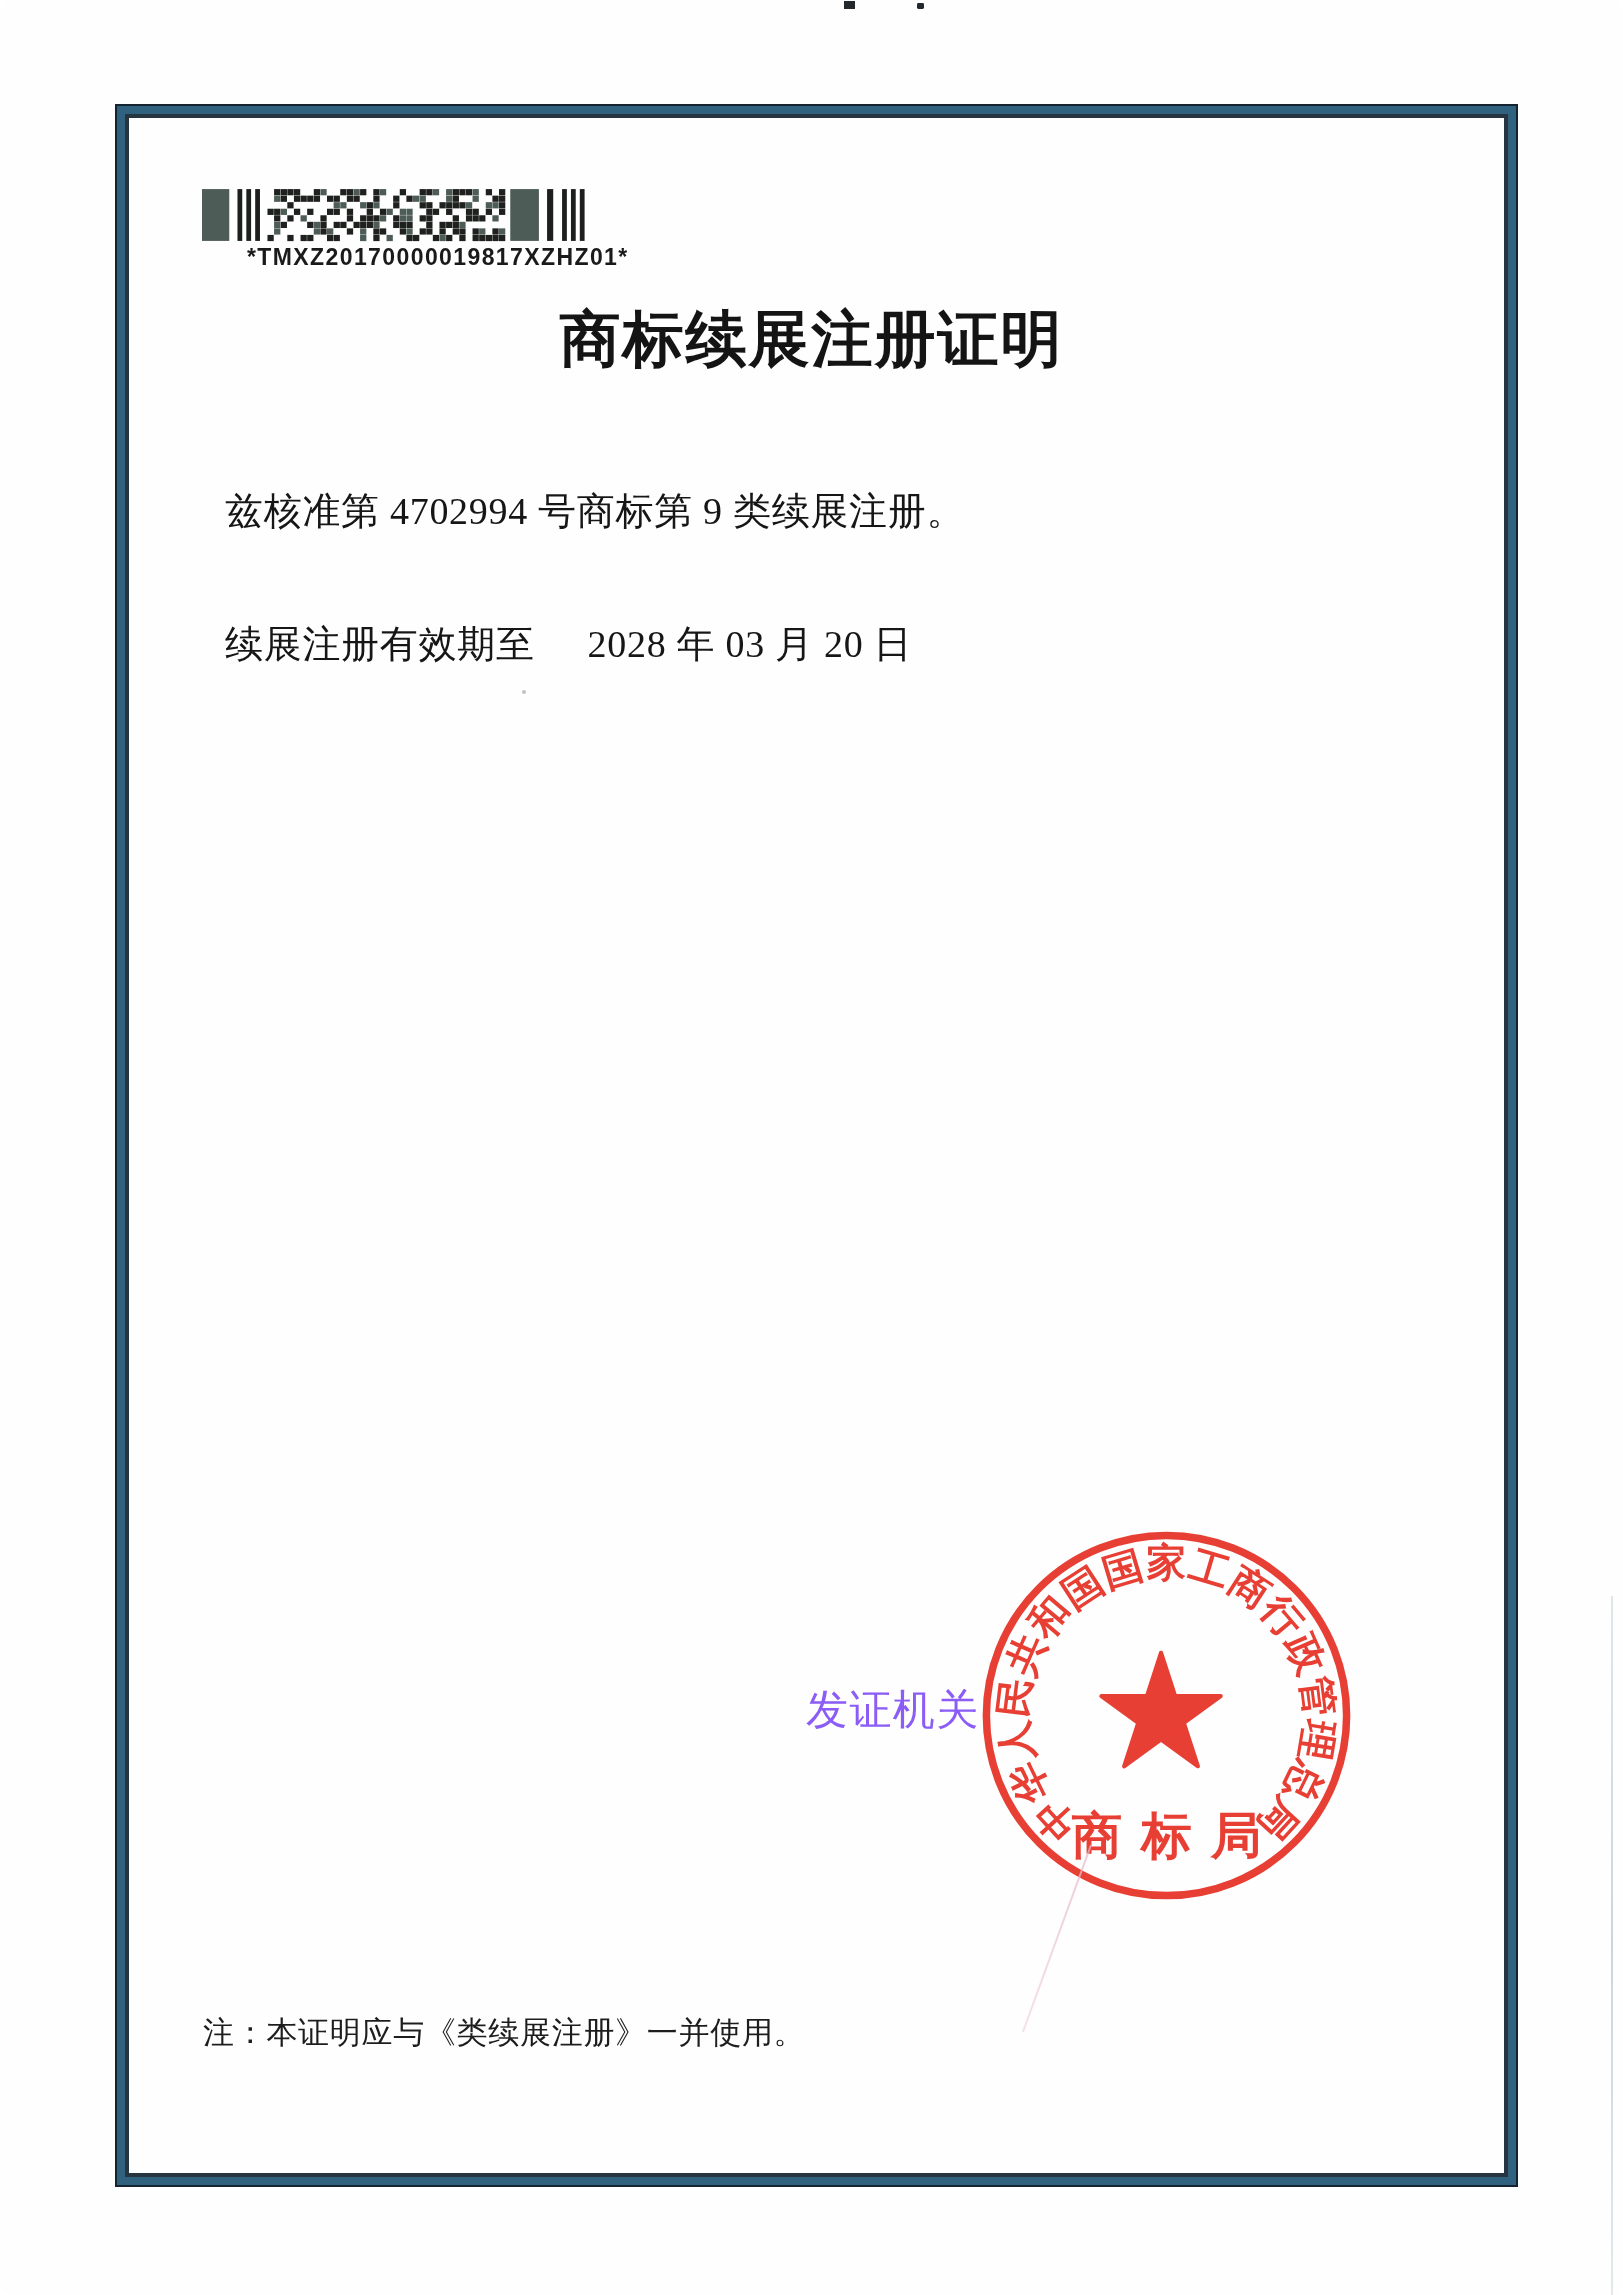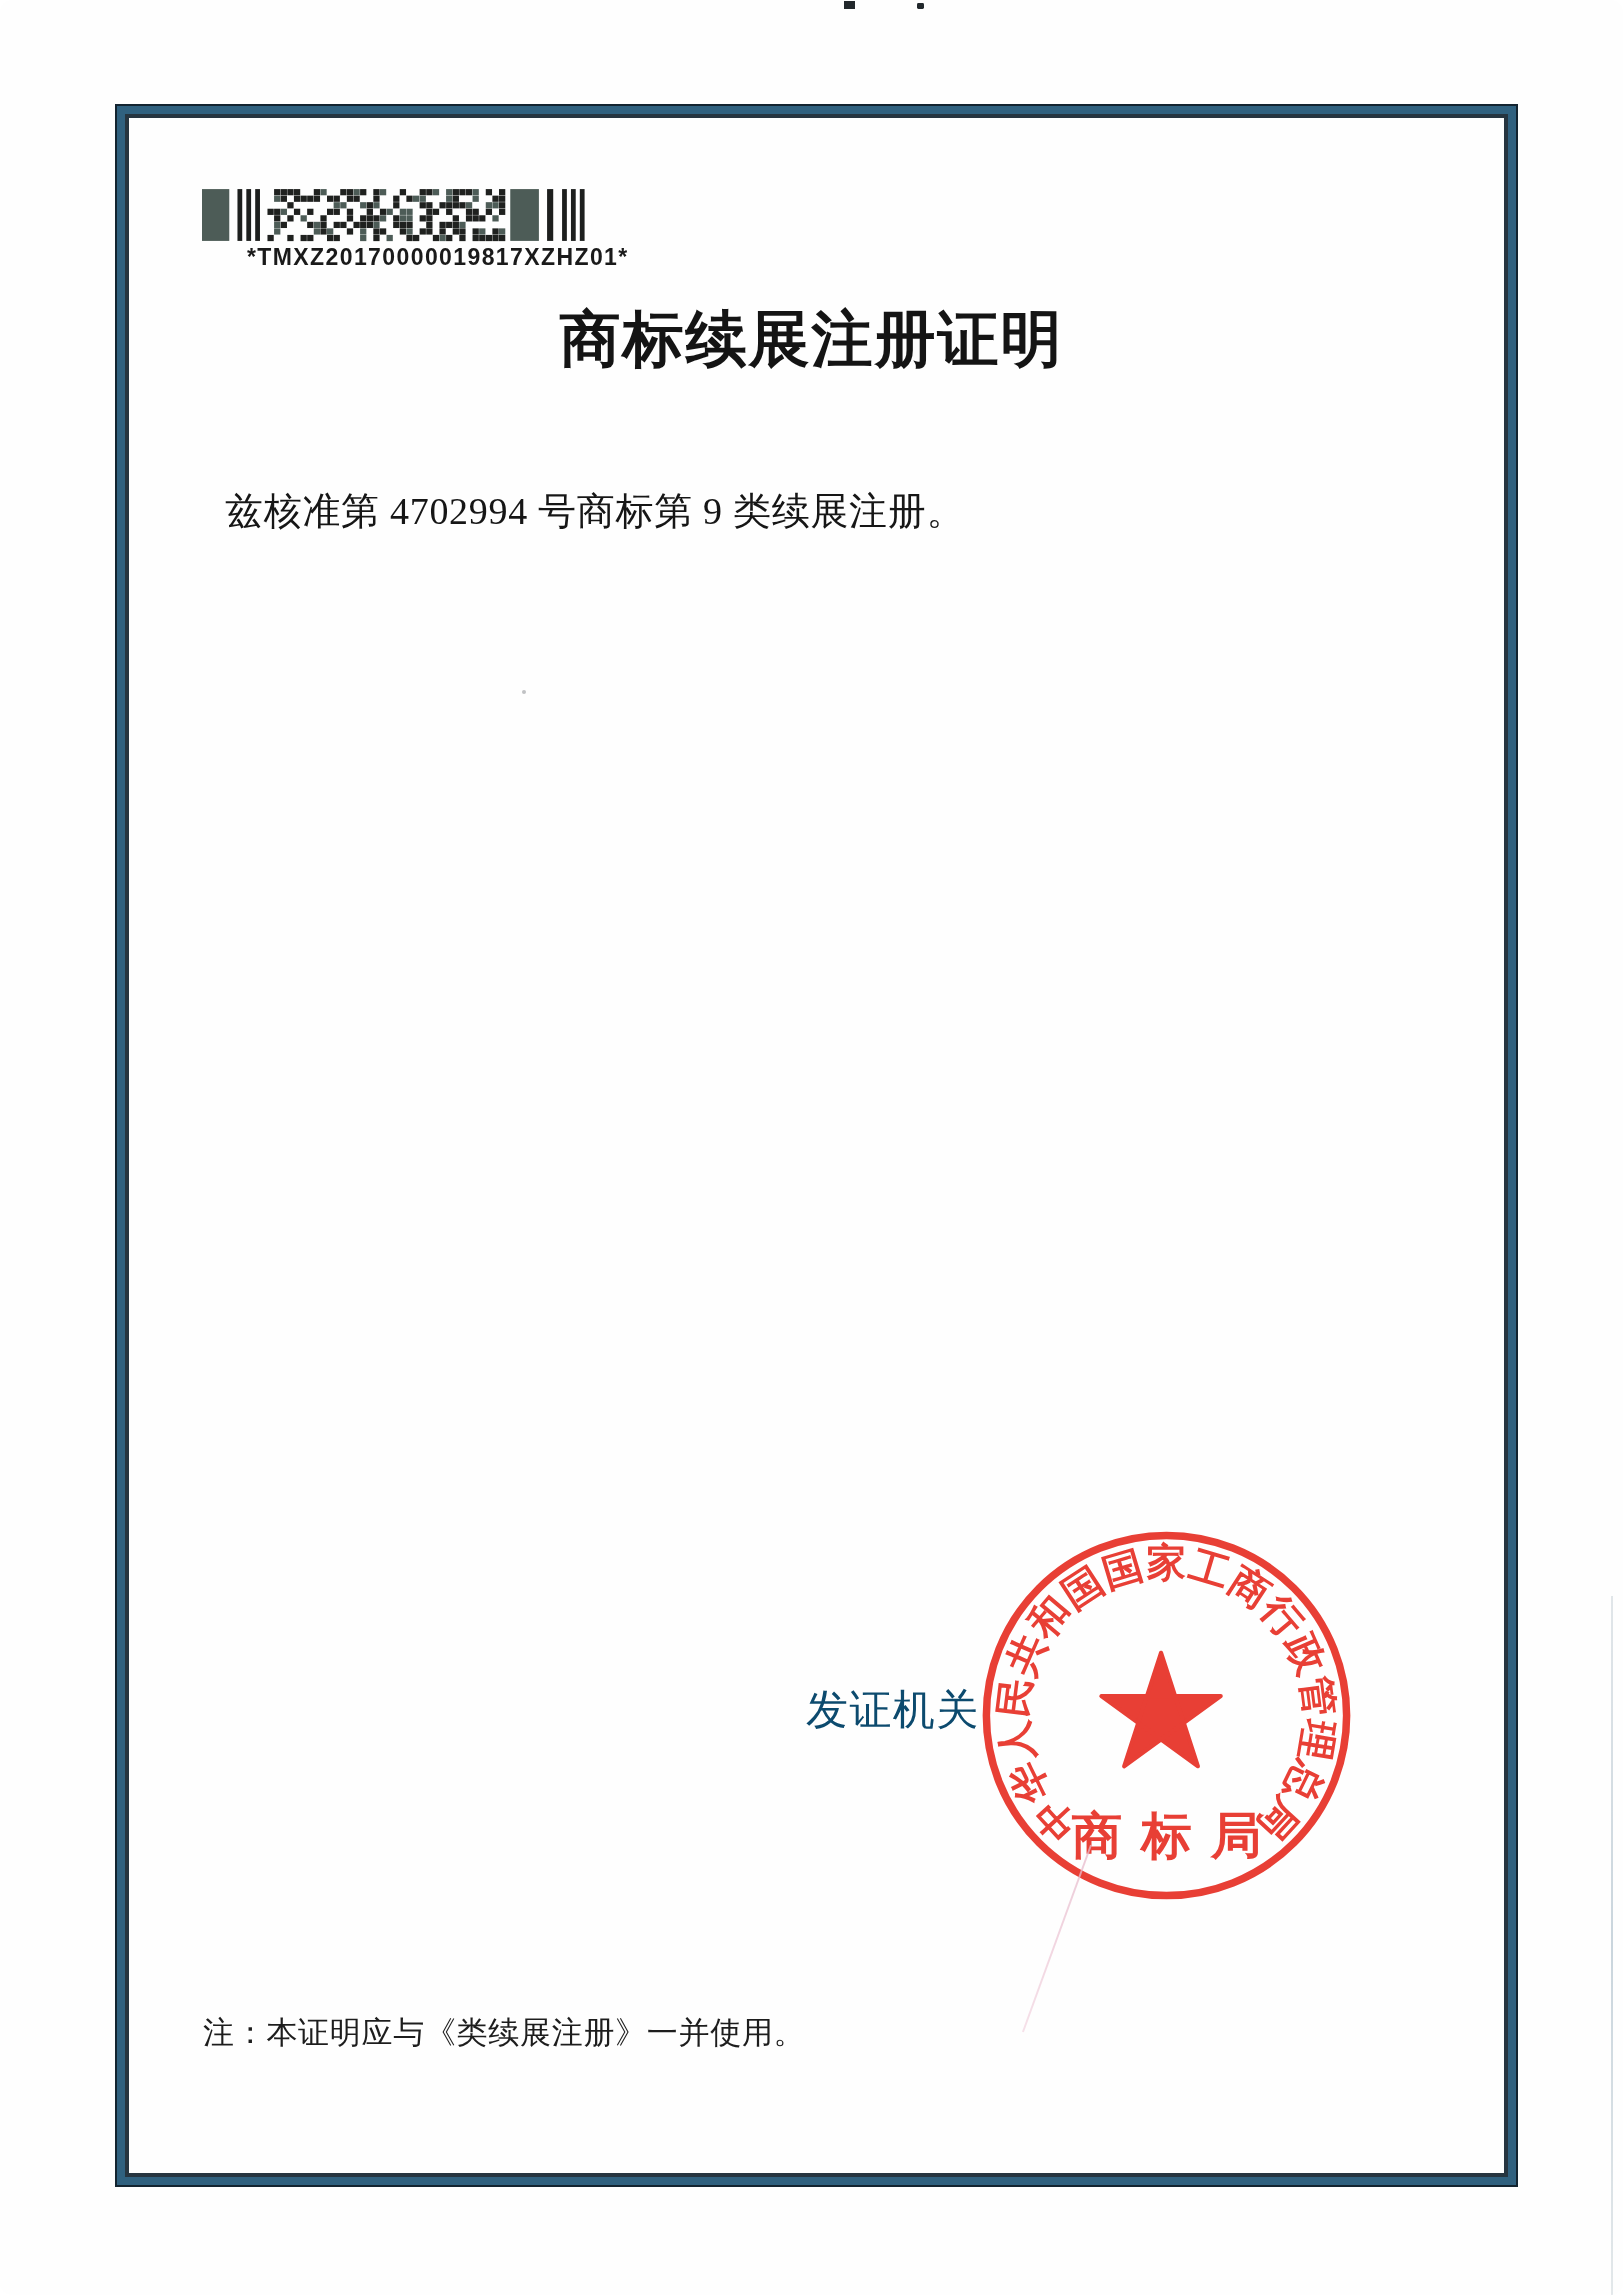--- a/index.html
+++ b/index.html
@@ -31,21 +31,21 @@
   .title{
     position:absolute;left:0;top:299px;width:1623px;text-align:center;
     font-size:61px;font-weight:600;letter-spacing:2px;color:#141414;
   }
 
   .body-line{position:absolute;font-size:38px;letter-spacing:0.7px;white-space:nowrap;color:#161616;}
   .line1{left:225px;top:486px;}
   .line2{left:225px;top:619px;}
   .line2 .value{margin-left:53px;}
 
-  .issuer{position:absolute;left:806px;top:1682px;font-size:42px;letter-spacing:1.4px;color:#0c4a6e;}
+  .issuer{position:absolute;left:806px;top:1682px;font-size:42px;letter-spacing:1.4px;color:#8b5cf6;}
 
   .note{position:absolute;left:203px;top:2012px;font-size:31px;letter-spacing:0.7px;color:#1d1d1d;}
 
   .seal{position:absolute;left:955px;top:1504px;width:423px;height:423px;
     mix-blend-mode:multiply;opacity:.95;}
 
   
   .speck{position:absolute;background:#22282c;}
   .speck-a{left:844px;top:1.4px;width:11px;height:7.5px;}
   .speck-b{left:917px;top:3.4px;width:6.8px;height:5.5px;border-radius:1.4px;}
@@ -239,20 +239,23 @@
       <rect x="528" y="3" width="7" height="76"></rect>
       <rect x="541" y="3" width="7" height="76"></rect>
       <rect x="554" y="3" width="7" height="76"></rect>
     </g>
   </svg>
   <div class="barcode-text">*TMXZ20170000019817XZHZ01*</div>
 
   <div class="title">商标续展注册证明</div>
 
   <div class="body-line line1">兹核准第 4702994 号商标第 9 类续展注册。</div>
+  <div class="body-line line2">
+    <span>续展注册有效期至</span><span class="value">2028 年 03 月 20 日</span>
+  </div>
 
   <div class="issuer">发证机关</div>
 
   <svg class="seal" viewBox="0 0 620 620" xmlns="http://www.w3.org/2000/svg">
     <circle cx="310" cy="310" r="264" fill="none" stroke="#e8342a" stroke-width="11"></circle>
     <path id="sealArc" d="M 187.2 473 A 204 204 0 1 1 432.8 473" fill="none"></path>
     <text font-size="58" font-weight="bold" fill="#e8342a" letter-spacing="1" font-family="&quot;Liberation Serif&quot;,&quot;DejaVu Serif&quot;,serif">
       <textPath href="#sealArc" startOffset="50%" text-anchor="middle">中华人民共和国国家工商行政管理总局</textPath>
     </text>
     <path d="M 302 218 L 356.1 384.4 L 214.5 281.6 L 389.5 281.6 L 247.9 384.4 Z" fill="#e8342a" fill-rule="nonzero" stroke="#e8342a" stroke-width="6" stroke-linejoin="round"></path>

